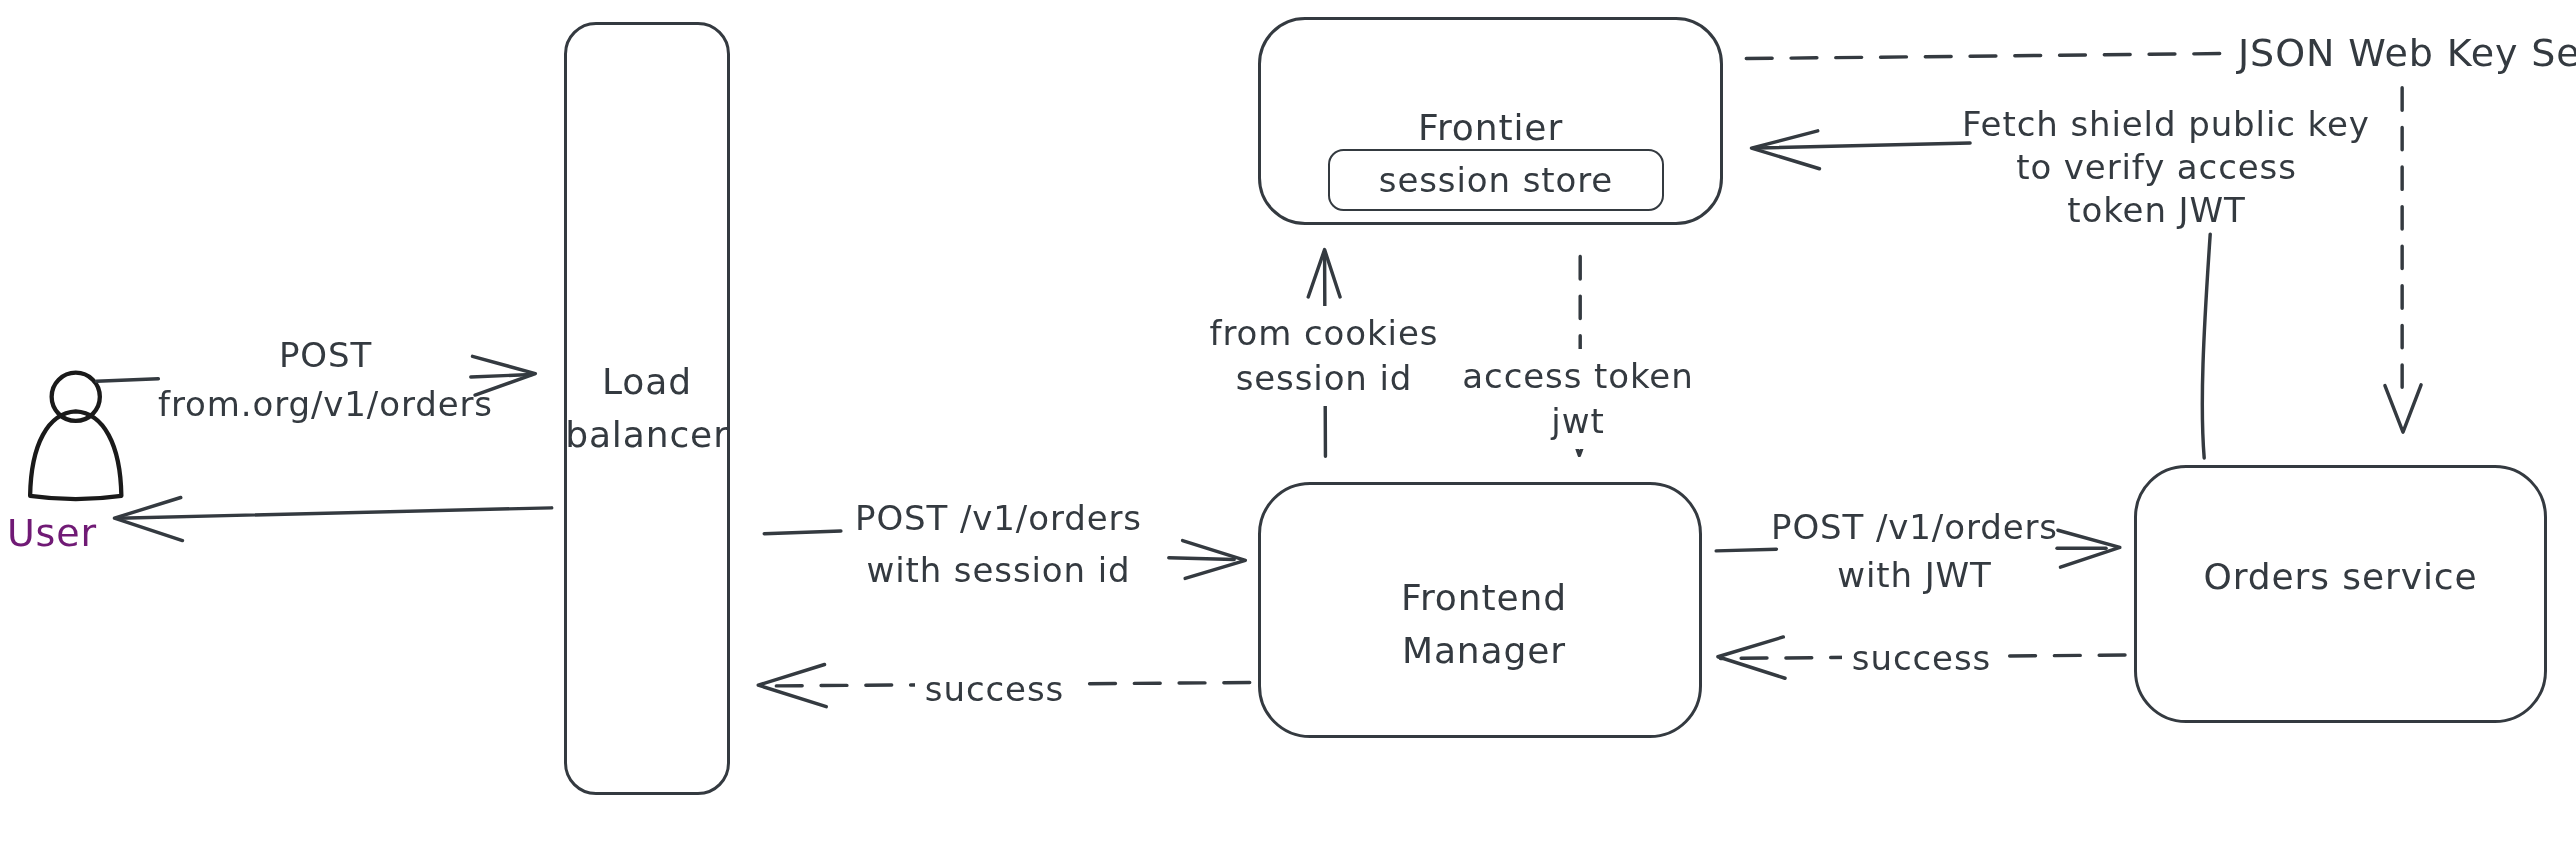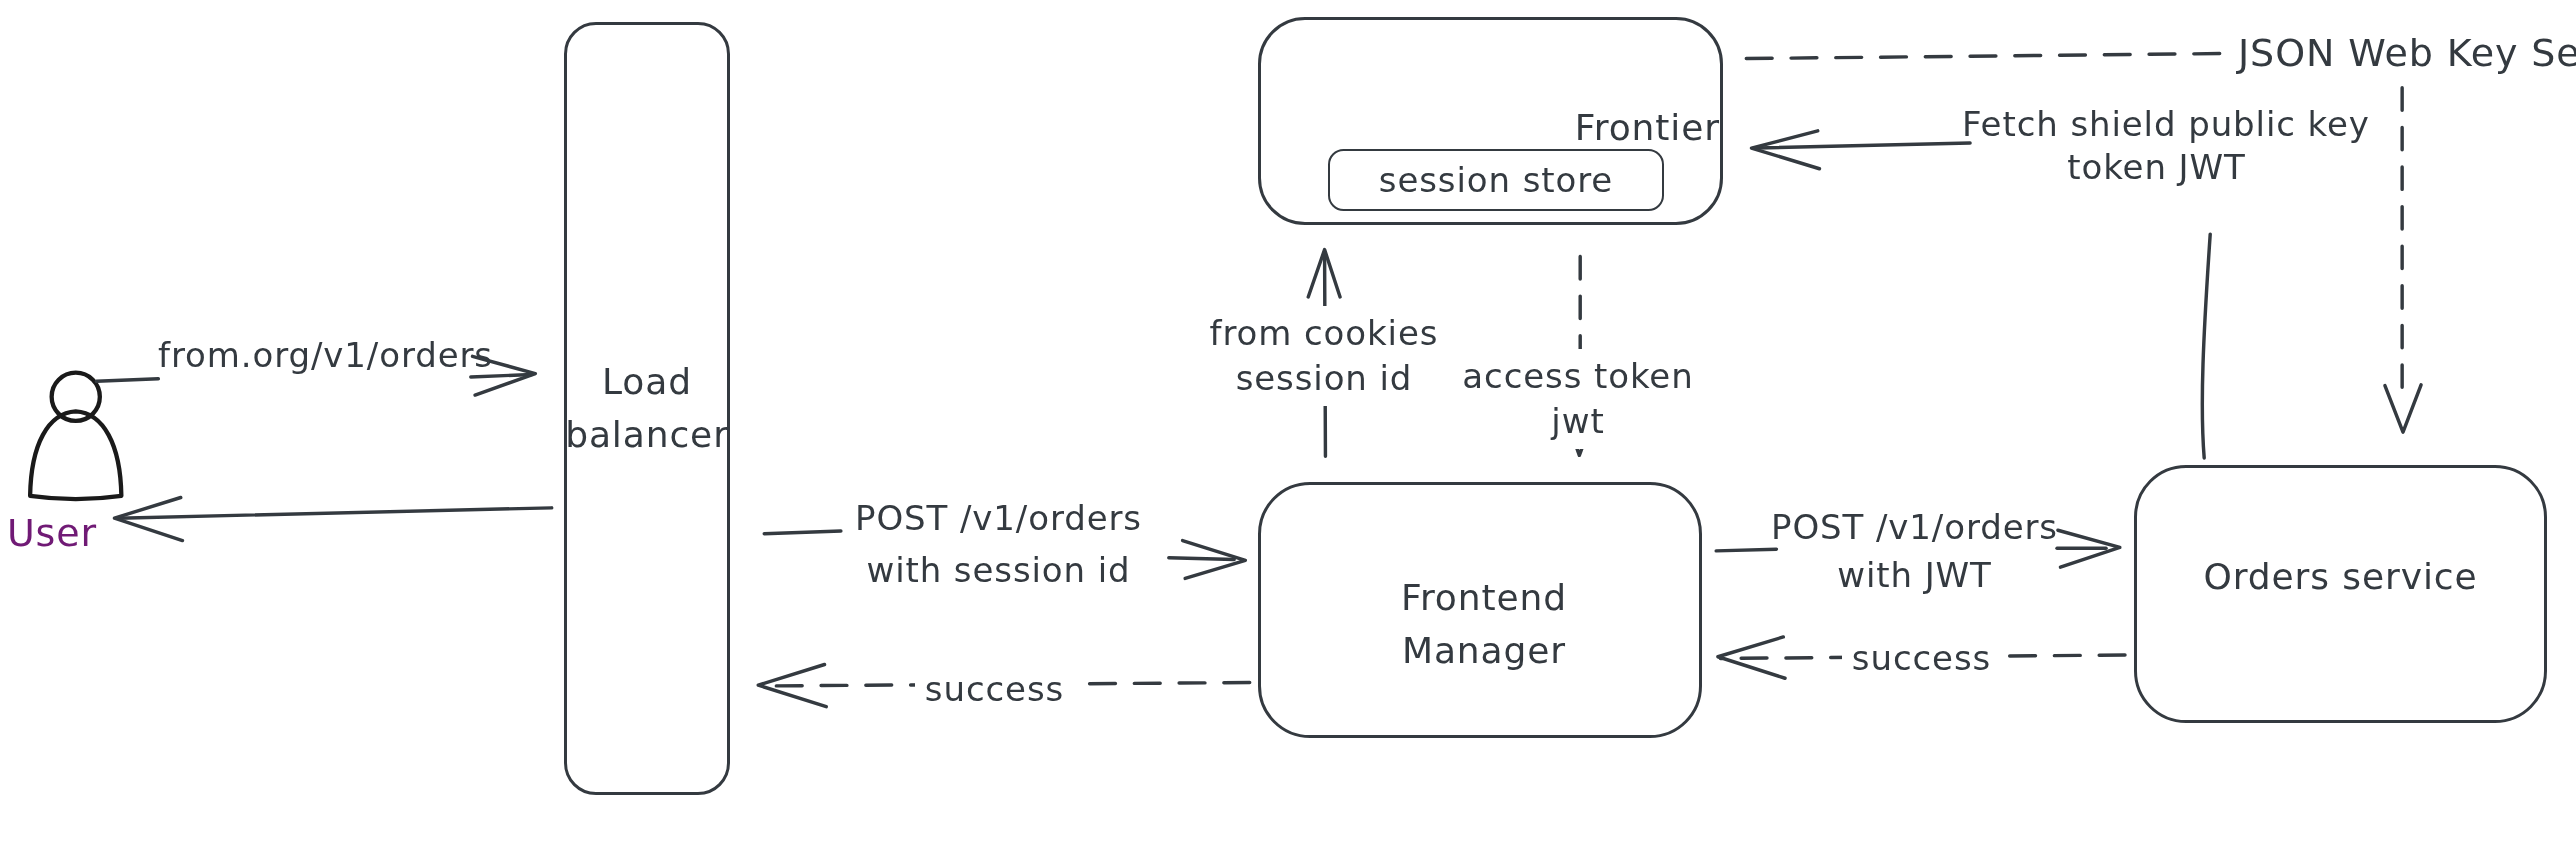--- a/index.html
+++ b/index.html
@@ -13,21 +13,21 @@
   }
   svg.layer{position:absolute;left:0;top:0;z-index:1;}
   .stroke{stroke:#343a40;stroke-width:4;fill:none;stroke-linecap:round;stroke-linejoin:round;}
   .dashed{stroke-dasharray:30 22;}
   .dashed-v{stroke-dasharray:26 20;}
   .figure{stroke:#1a1a1a;stroke-width:5;}
   .node{
     position:absolute;z-index:2;background:#ffffff;
     border:3.4px solid #343a40;box-sizing:border-box;
     display:flex;flex-direction:column;align-items:center;justify-content:center;
-    text-align:right;
+    text-align:center;
   }
   .node-label{font-size:36px;line-height:53px;letter-spacing:0.9px;white-space:nowrap;}
   .edge-label{
     position:absolute;z-index:3;text-align:center;
     font-size:34px;line-height:49px;letter-spacing:0.9px;white-space:nowrap;
   }
   .bg-white{background:#ffffff;}
   .jwks-label{font-size:38px;line-height:45px;}
   .user-label{position:absolute;z-index:3;font-size:38px;color:#701a75;letter-spacing:0.9px;}
 </style>
@@ -104,20 +104,21 @@
     <div class="node-label">Manager</div>
   </div>
 
   <div class="node" style="left:2134px;top:465px;width:413px;height:258px;border-radius:52px;padding-bottom:36px;">
     <div class="node-label">Orders service</div>
   </div>
 
   <div class="user-label" style="left:6.9px;top:511px;width:103px;">User</div>
 
   <div class="edge-label" style="left:145px;top:331px;width:361px;">
+    <div>POST</div>
     <div>from.org/v1/orders</div>
   </div>
 
   <div class="edge-label" style="left:848px;top:492px;width:301px;line-height:52px;">
     <div>POST /v1/orders</div>
     <div>with session id</div>
   </div>
 
   <div class="edge-label bg-white" style="left:915px;top:670px;width:159px;height:38px;line-height:38px;">success</div>
 
@@ -133,19 +134,20 @@
 
   <div class="edge-label" style="left:1764px;top:503px;width:301px;line-height:48px;">
     <div>POST /v1/orders</div>
     <div>with JWT</div>
   </div>
 
   <div class="edge-label bg-white" style="left:1842px;top:639px;width:159px;height:38px;line-height:38px;">success</div>
 
   <div class="edge-label" style="left:1962px;top:103px;width:389px;line-height:43px;">
     <div>Fetch shield public key</div>
+    <div>to verify access</div>
     <div>token JWT</div>
   </div>
 
   <div class="edge-label jwks-label" style="left:2238px;top:31px;width:336px;">JSON Web Key Set</div>
 
 </div>
 
 
 </body></html>

